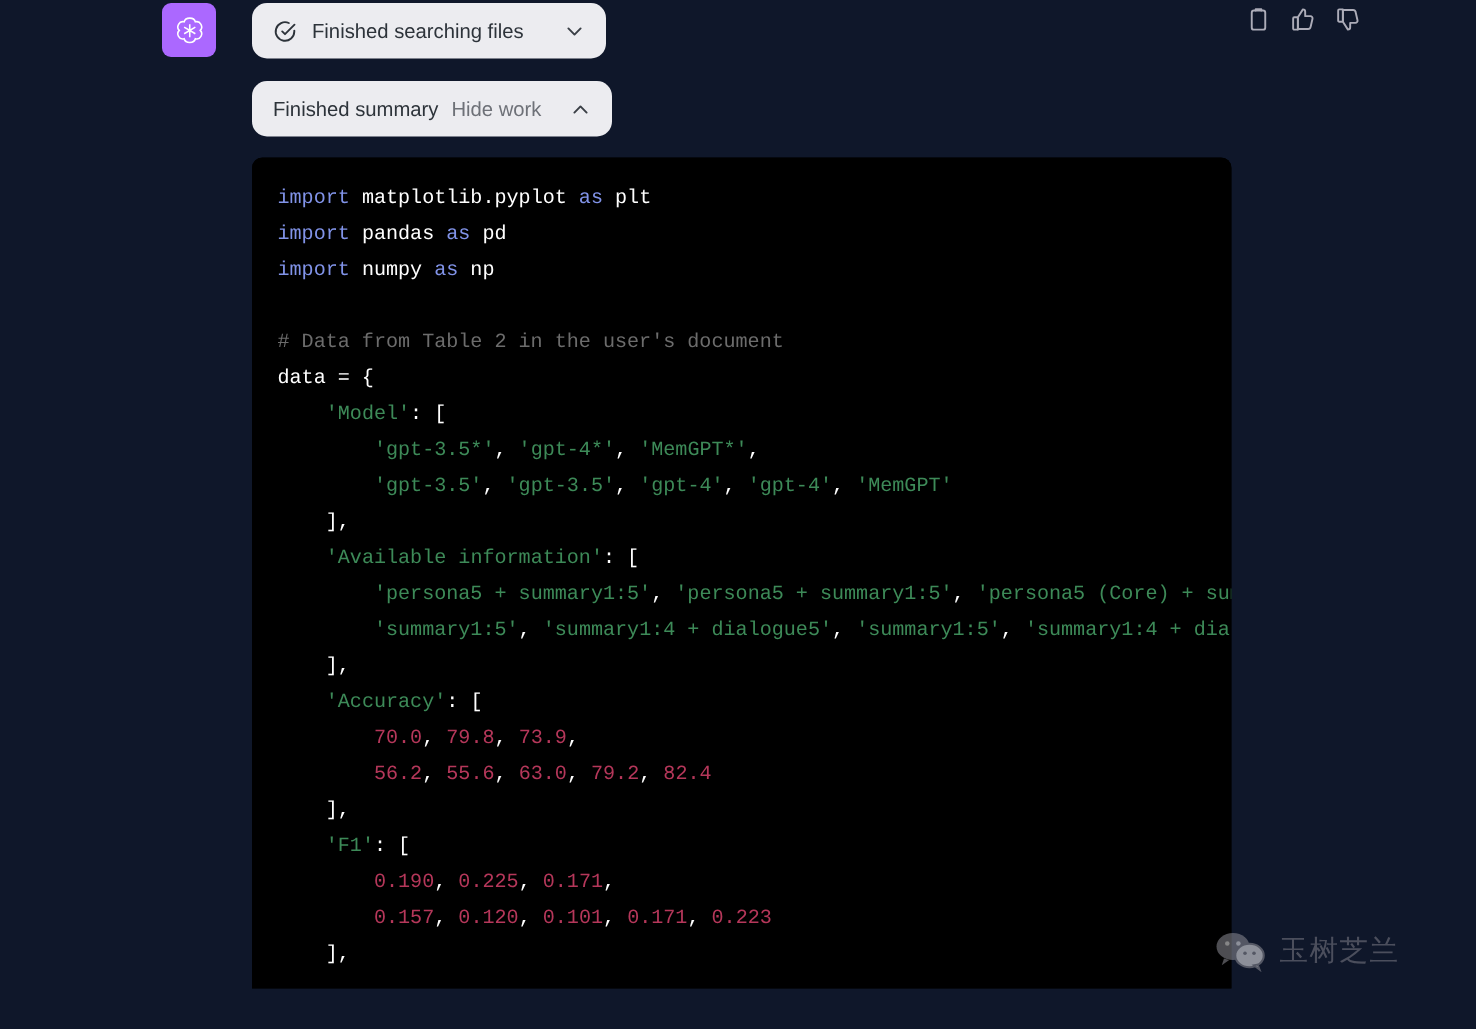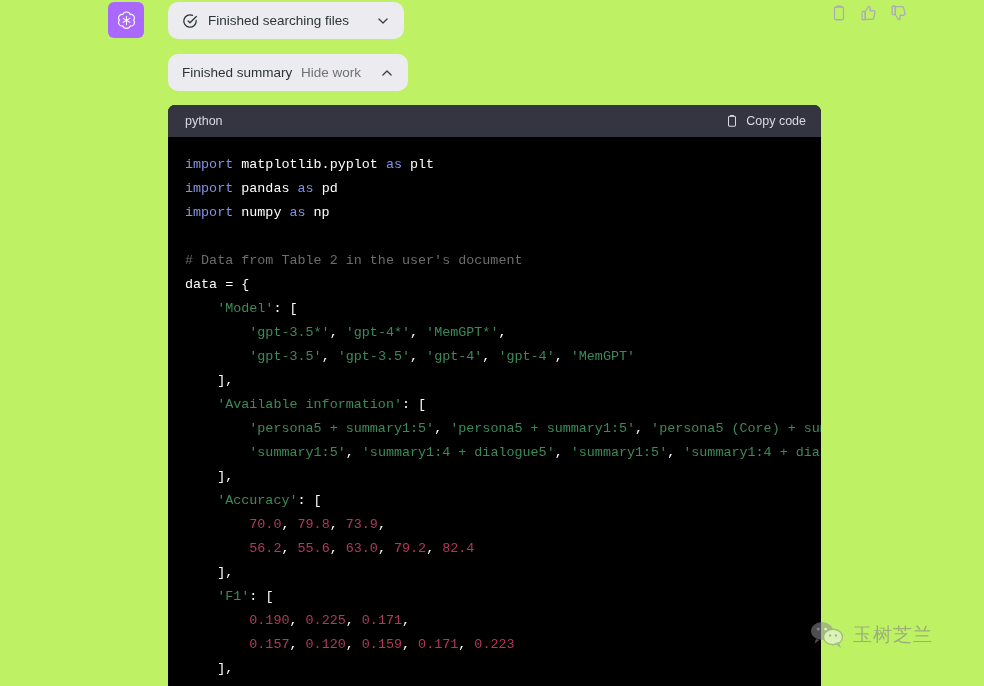--- a/index.html
+++ b/index.html
@@ -10,21 +10,21 @@
     height: 686px;
     overflow: hidden;
     background: #f4f4f6;
     font-family: "Liberation Sans", sans-serif;
   }
 
   #page {
     position: relative;
     width: 984px;
     height: 686px;
-    background: #bef264;
+    background: #0f172a;
   }
 
   
   .avatar {
     position: absolute;
     left: 108px;
     top: 2px;
     width: 36px;
     height: 36px;
     border-radius: 6px;
@@ -140,21 +140,21 @@
     cursor: pointer;
   }
   .act-icon svg { width: 100%; height: 100%; display: block; }
 
   
   .watermark {
     position: absolute;
     left: 810px;
     top: 620px;
     display: flex;
-    align-items: flex-end;
+    align-items: center;
     gap: 9px;
     opacity: 0.55;
   }
   .wm-icon { width: 34px; height: 28px; display: block; color: #8d8d95; }
   .wm-text {
     font-family: "DejaVu Sans", sans-serif;
     font-size: 19px;
     color: #7c7c86;
     letter-spacing: 1px;
   }
@@ -194,32 +194,20 @@
       <span class="label">Finished summary</span>
       <span class="hide-work">Hide work</span>
       <span>
         <svg class="chev" viewBox="0 0 24 24" fill="none" stroke="currentColor" stroke-width="2.2" stroke-linecap="round" stroke-linejoin="round">
           <path d="M5 15.5 12 8.5 19 15.5"></path>
         </svg>
       </span>
     </div>
 
     <div class="codeblock">
-      <div class="code-header">
-        <span>python</span>
-        <span class="copy-btn">
-          <span>
-            <svg class="clip-icon" viewBox="0 0 24 24" fill="none" stroke="currentColor" stroke-width="1.8" stroke-linecap="round" stroke-linejoin="round">
-              <rect x="6" y="4" width="12" height="17" rx="2"></rect>
-              <path d="M9.5 4V2.8h5V4"></path>
-            </svg>
-          </span>
-          <span>Copy code</span>
-        </span>
-      </div>
       <div class="code-body">
         <pre class="code" id="code-pre"><span><span class="kw">import</span><span class="pun"> matplotlib.pyplot </span><span class="kw">as</span><span class="pun"> plt</span></span>
 <span><span class="kw">import</span><span class="pun"> pandas </span><span class="kw">as</span><span class="pun"> pd</span></span>
 <span><span class="kw">import</span><span class="pun"> numpy </span><span class="kw">as</span><span class="pun"> np</span></span>
 <span></span>
 <span><span class="cmt"># Data from Table 2 in the user's document</span></span>
 <span><span class="pun">data = {</span></span>
 <span><span class="pun">    </span><span class="str">'Model'</span><span class="pun">: [</span></span>
 <span><span class="pun">        </span><span class="str">'gpt-3.5*'</span><span class="pun">, </span><span class="str">'gpt-4*'</span><span class="pun">, </span><span class="str">'MemGPT*'</span><span class="pun">,</span></span>
 <span><span class="pun">        </span><span class="str">'gpt-3.5'</span><span class="pun">, </span><span class="str">'gpt-3.5'</span><span class="pun">, </span><span class="str">'gpt-4'</span><span class="pun">, </span><span class="str">'gpt-4'</span><span class="pun">, </span><span class="str">'MemGPT'</span></span>
@@ -227,21 +215,21 @@
 <span><span class="pun">    </span><span class="str">'Available information'</span><span class="pun">: [</span></span>
 <span><span class="pun">        </span><span class="str">'persona5 + summary1:5'</span><span class="pun">, </span><span class="str">'persona5 + summary1:5'</span><span class="pun">, </span><span class="str">'persona5 (Core) + summary1:5'</span></span>
 <span><span class="pun">        </span><span class="str">'summary1:5'</span><span class="pun">, </span><span class="str">'summary1:4 + dialogue5'</span><span class="pun">, </span><span class="str">'summary1:5'</span><span class="pun">, </span><span class="str">'summary1:4 + dialogue5'</span></span>
 <span><span class="pun">    ],</span></span>
 <span><span class="pun">    </span><span class="str">'Accuracy'</span><span class="pun">: [</span></span>
 <span><span class="pun">        </span><span class="num">70.0</span><span class="pun">, </span><span class="num">79.8</span><span class="pun">, </span><span class="num">73.9</span><span class="pun">,</span></span>
 <span><span class="pun">        </span><span class="num">56.2</span><span class="pun">, </span><span class="num">55.6</span><span class="pun">, </span><span class="num">63.0</span><span class="pun">, </span><span class="num">79.2</span><span class="pun">, </span><span class="num">82.4</span></span>
 <span><span class="pun">    ],</span></span>
 <span><span class="pun">    </span><span class="str">'F1'</span><span class="pun">: [</span></span>
 <span><span class="pun">        </span><span class="num">0.190</span><span class="pun">, </span><span class="num">0.225</span><span class="pun">, </span><span class="num">0.171</span><span class="pun">,</span></span>
-<span><span class="pun">        </span><span class="num">0.157</span><span class="pun">, </span><span class="num">0.120</span><span class="pun">, </span><span class="num">0.159</span><span class="pun">, </span><span class="num">0.171</span><span class="pun">, </span><span class="num">0.223</span></span>
+<span><span class="pun">        </span><span class="num">0.157</span><span class="pun">, </span><span class="num">0.120</span><span class="pun">, </span><span class="num">0.101</span><span class="pun">, </span><span class="num">0.171</span><span class="pun">, </span><span class="num">0.223</span></span>
 <span><span class="pun">    ],</span></span></pre>
       </div>
     </div>
 
   </div>
 
   <div class="actions">
     <span class="act-icon">
       <svg viewBox="0 0 24 24" fill="none" stroke="currentColor" stroke-width="1.7" stroke-linecap="round" stroke-linejoin="round">
         <rect x="6" y="4" width="12" height="17" rx="2"></rect>

